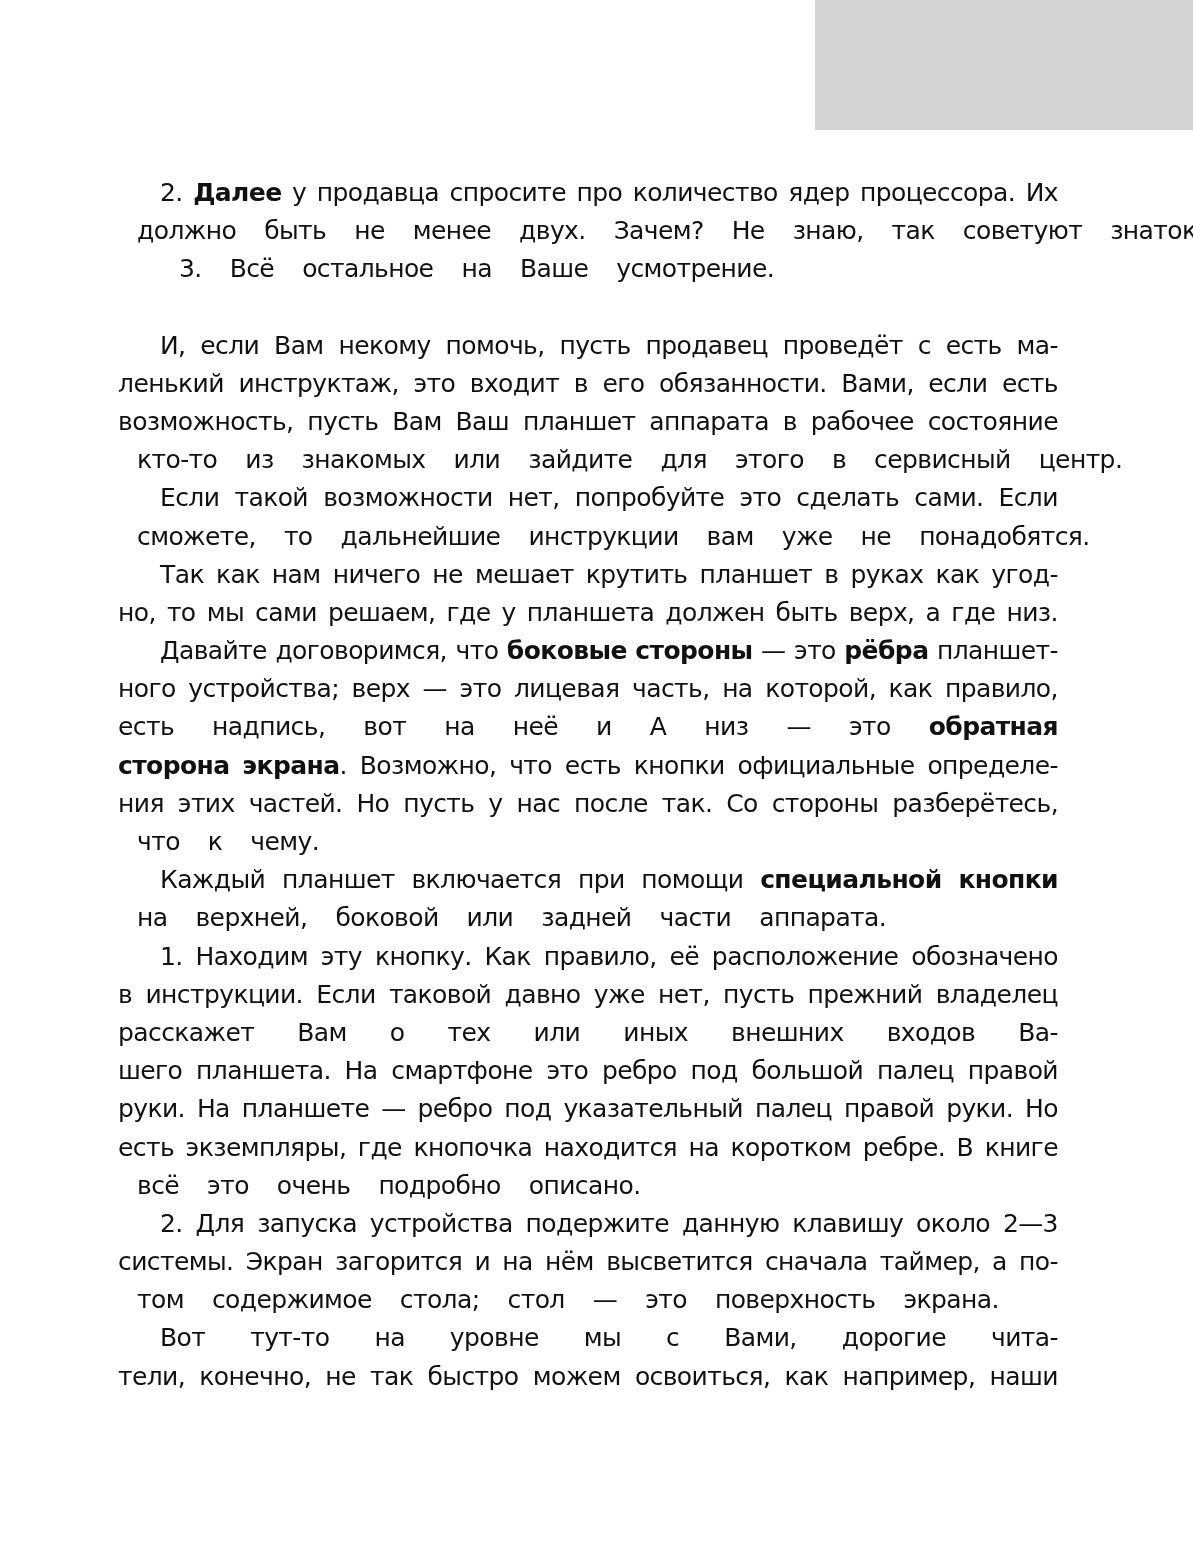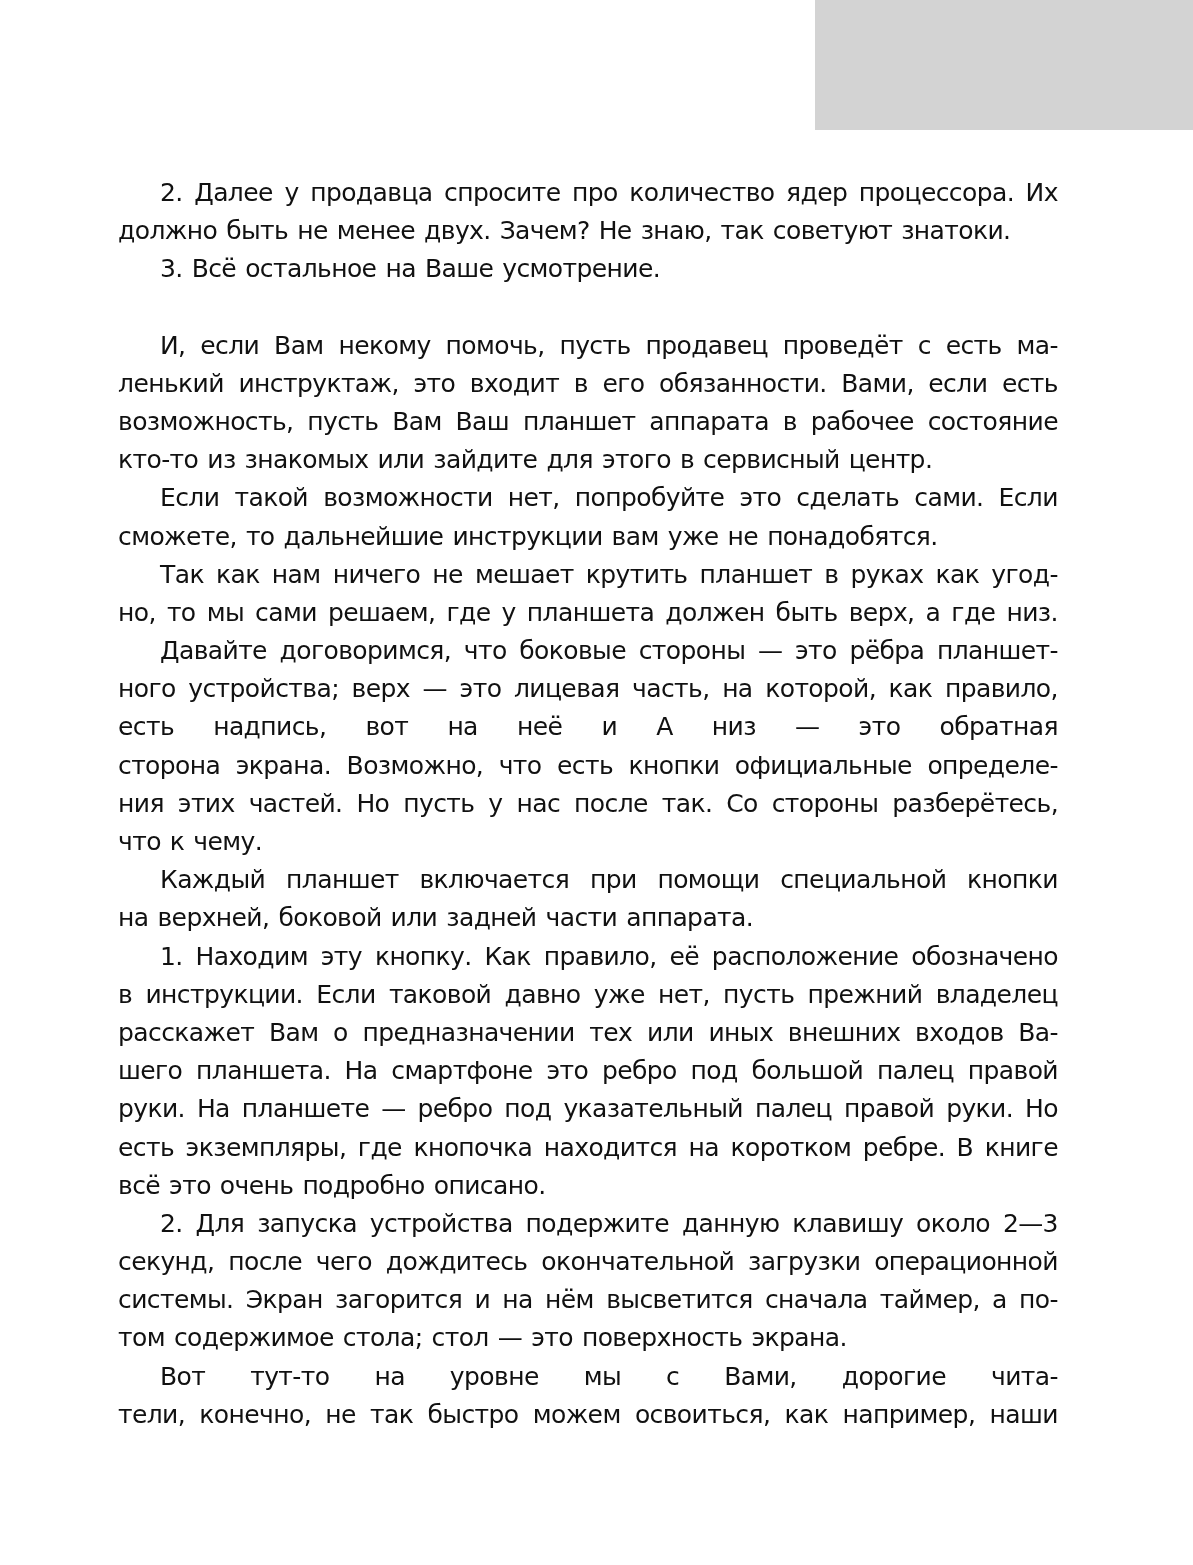--- a/index.html
+++ b/index.html
@@ -44,23 +44,24 @@
       justify-content: flex-start;
     }
     .line.indent {
       padding-left: 42px;
     }
     .line .w {
       display: inline-block;
     }
     .line.last .w {
       margin-right: 9px;
+      margin-left: 19px;
     }
     .b {
-      font-weight: normal;
+      font-weight: bold;
       text-align: center;
     }
     .gap {
       height: 38px;
     }
   </style>
 </head>
 <body>
 
 <div class="page-tab">
@@ -320,21 +321,20 @@
         <span class="w"><span>уже</span></span>
         <span class="w"><span>нет,</span></span>
         <span class="w"><span>пусть</span></span>
         <span class="w"><span>прежний</span></span>
         <span class="w"><span>владелец</span></span>
       </div>
       <div class="line">
         <span class="w"><span>расскажет</span></span>
         <span class="w"><span>Вам</span></span>
         <span class="w"><span>о</span></span>
-        <span class="w"><span>предназначении</span></span>
         <span class="w"><span>тех</span></span>
         <span class="w"><span>или</span></span>
         <span class="w"><span>иных</span></span>
         <span class="w"><span>внешних</span></span>
         <span class="w"><span>входов</span></span>
         <span class="w"><span>Ва-</span></span>
       </div>
       <div class="line">
         <span class="w"><span>шего</span></span>
         <span class="w"><span>планшета.</span></span>
@@ -386,29 +386,20 @@
         <span class="w"><span>Для</span></span>
         <span class="w"><span>запуска</span></span>
         <span class="w"><span>устройства</span></span>
         <span class="w"><span>подержите</span></span>
         <span class="w"><span>данную</span></span>
         <span class="w"><span>клавишу</span></span>
         <span class="w"><span>около</span></span>
         <span class="w"><span>2—3</span></span>
       </div>
       <div class="line">
-        <span class="w"><span>секунд,</span></span>
-        <span class="w"><span>после</span></span>
-        <span class="w"><span>чего</span></span>
-        <span class="w"><span>дождитесь</span></span>
-        <span class="w"><span>окончательной</span></span>
-        <span class="w"><span>загрузки</span></span>
-        <span class="w"><span>операционной</span></span>
-      </div>
-      <div class="line">
         <span class="w"><span>системы.</span></span>
         <span class="w"><span>Экран</span></span>
         <span class="w"><span>загорится</span></span>
         <span class="w"><span>и</span></span>
         <span class="w"><span>на</span></span>
         <span class="w"><span>нём</span></span>
         <span class="w"><span>высветится</span></span>
         <span class="w"><span>сначала</span></span>
         <span class="w"><span>таймер,</span></span>
         <span class="w"><span>а</span></span>

